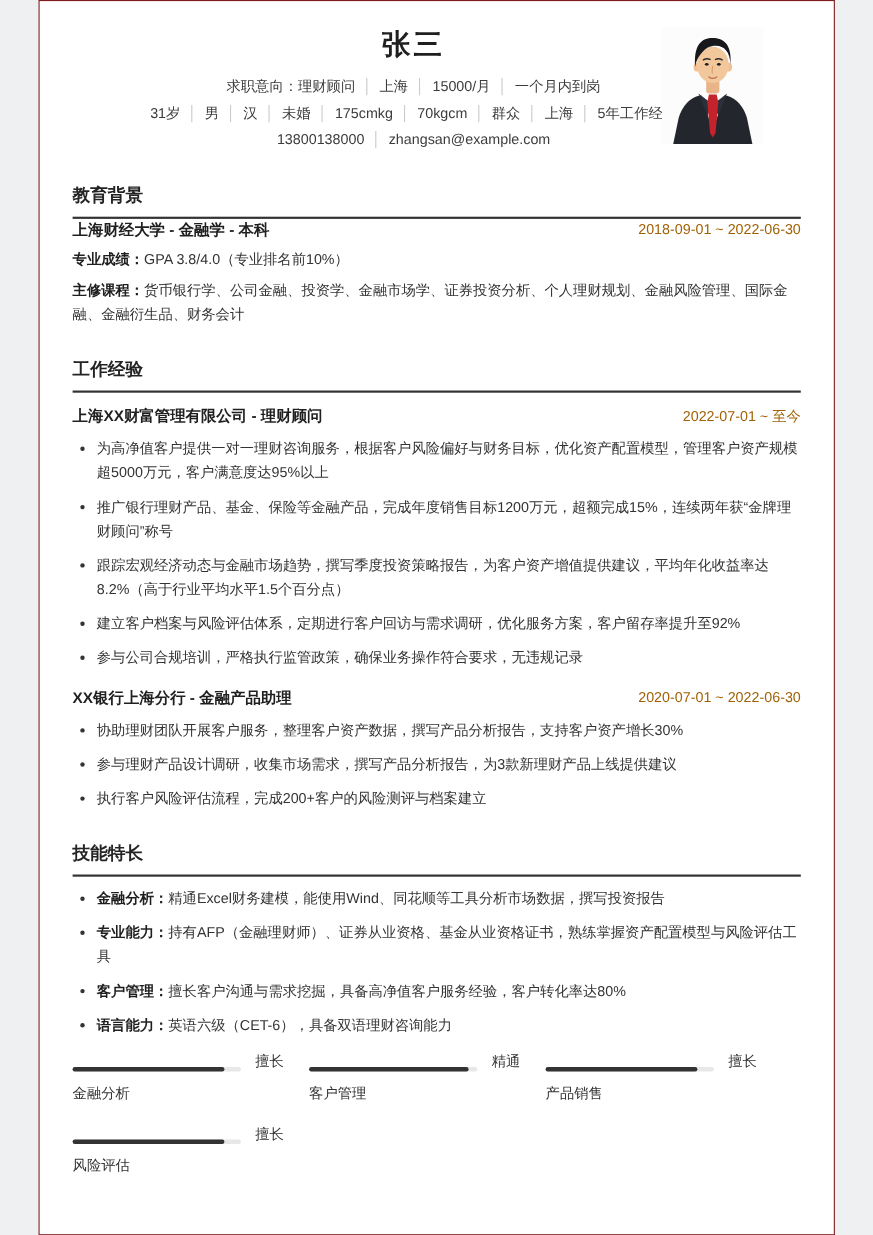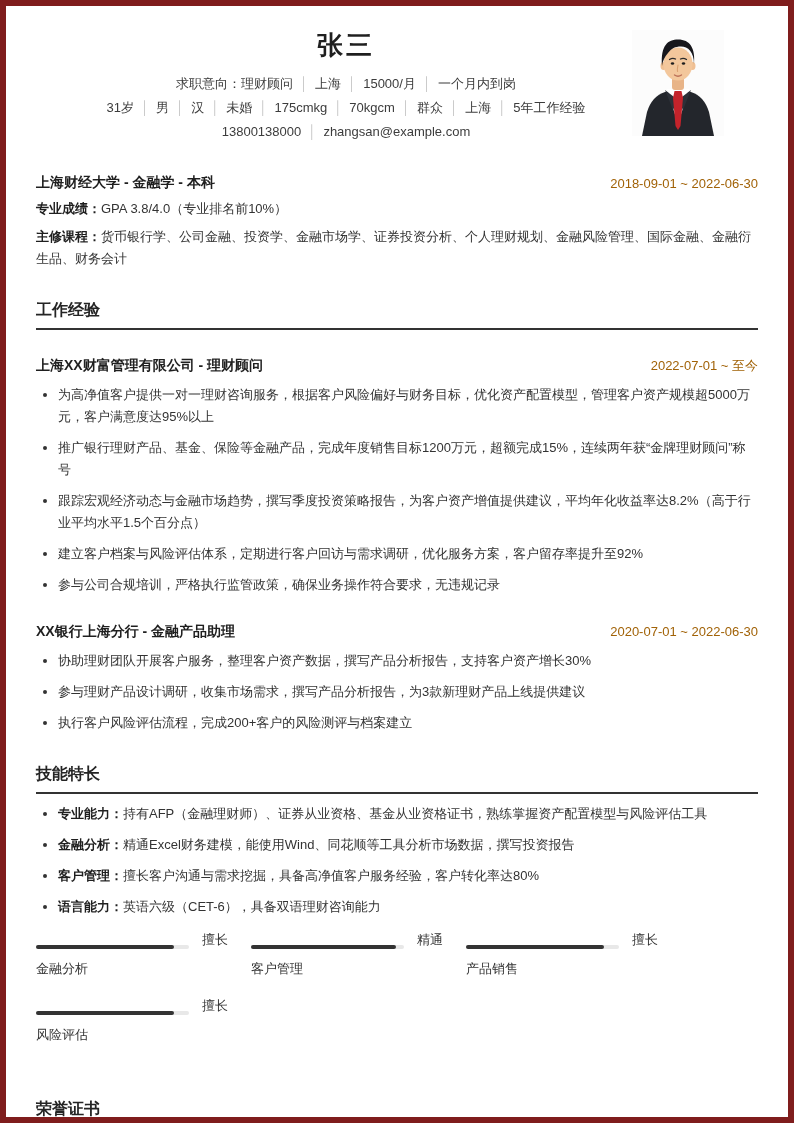--- a/index.html
+++ b/index.html
@@ -1,31 +1,31 @@
 <!DOCTYPE html>
 <html><head>
 <meta charset="utf-8">
 <style>
   html,body{margin:0;padding:0;background:#eef0f2;}
   .page{
-    width:794px;height:1123px;margin:0 auto;background:#fff;
-    border:6px solid #7f1d1d;box-sizing:border-box;overflow:hidden;
+    width:724px;height:1123px;margin:0 auto;background:#fff;
+    border:1px solid #7f1d1d;box-sizing:border-box;overflow:hidden;
     font-family:"Liberation Sans","DejaVu Sans",sans-serif;color:#333;
   }
   
   .header{position:relative;padding-top:24px;}
   .header-inner{margin-left:30px;width:620px;text-align:center;}
   .name{font-size:26px;font-weight:700;color:#1f1f1f;margin:0 0 11px;letter-spacing:3px;line-height:1.2;}
   .meta-line{font-size:13px;color:#3c3c3c;line-height:24px;white-space:nowrap;}
   .sep{color:#c8c8c8;margin:0 7px;font-weight:400;}
   .photo{position:absolute;top:24px;right:64px;width:92px;height:106px;background:#fcfcfc;}
   
   section{margin:30px 30px 0;}
   .sec-title{font-size:16px;font-weight:700;color:#242424;margin:0;padding-bottom:7px;border-bottom:2px solid #333;line-height:1.3;}
-  .entry-head{display:flex;justify-content:space-between;align-items:center;margin-top:27px;}
+  .entry-head{display:flex;justify-content:space-between;align-items:flex-start;margin-top:2px;}
   .entry-title{font-size:14px;font-weight:700;color:#1f1f1f;}
   .entry-date{font-size:13px;color:#a16207;font-weight:400;}
   .kv{margin:6px 0 0;font-size:13px;line-height:22px;color:#333;}
   .kv b{color:#1f1f1f;}
   ul.bullets{list-style:none;margin:9px 0 0;padding:0;}
   ul.bullets li{position:relative;padding-left:22px;font-size:13px;line-height:22px;margin-bottom:9px;color:#333;}
   ul.bullets li::before{content:"";position:absolute;left:7px;top:9px;width:4px;height:4px;border-radius:50%;background:#333;}
   ul.bullets li b{color:#1f1f1f;}
   .job{margin-top:13px;}
   .job + .job{margin-top:17px;}
@@ -74,20 +74,21 @@
         <path d="M48.5 29 Q51.5 27.5 54.5 29.5" stroke="#2a2a2a" stroke-width="1.3" fill="none" stroke-linecap="round"></path>
         <ellipse cx="40.5" cy="33.5" rx="1.7" ry="1.2" fill="#1d1d1d"></ellipse>
         <ellipse cx="51.5" cy="33.5" rx="1.7" ry="1.2" fill="#1d1d1d"></ellipse>
         <path d="M46 35 Q45 40 45.6 41.5" stroke="#d9a070" stroke-width="1.1" fill="none" stroke-linecap="round"></path>
         <path d="M42.5 45 Q46 47.5 49.5 45" stroke="#bb7058" stroke-width="1.3" fill="none" stroke-linecap="round"></path>
       </svg>
     </div>
   </header>
 
   <section>
+    <h2 class="sec-title">教育背景</h2>
     <div class="entry">
       <div class="entry-head">
         <span class="entry-title">上海财经大学 - 金融学 - 本科</span>
         <span class="entry-date">2018-09-01 ~ 2022-06-30</span>
       </div>
       <p class="kv"><b>专业成绩：</b><span>GPA 3.8/4.0（专业排名前10%）</span></p>
       <p class="kv"><b>主修课程：</b><span>货币银行学、公司金融、投资学、金融市场学、证券投资分析、个人理财规划、金融风险管理、国际金融、金融衍生品、财务会计</span></p>
     </div>
   </section>
 
@@ -117,22 +118,22 @@
         <li>协助理财团队开展客户服务，整理客户资产数据，撰写产品分析报告，支持客户资产增长30%</li>
         <li>参与理财产品设计调研，收集市场需求，撰写产品分析报告，为3款新理财产品上线提供建议</li>
         <li>执行客户风险评估流程，完成200+客户的风险测评与档案建立</li>
       </ul>
     </div>
   </section>
 
   <section>
     <h2 class="sec-title">技能特长</h2>
     <ul class="bullets">
+      <li><b>金融分析：</b><span>精通Excel财务建模，能使用Wind、同花顺等工具分析市场数据，撰写投资报告</span></li>
       <li><b>专业能力：</b><span>持有AFP（金融理财师）、证券从业资格、基金从业资格证书，熟练掌握资产配置模型与风险评估工具</span></li>
-      <li><b>金融分析：</b><span>精通Excel财务建模，能使用Wind、同花顺等工具分析市场数据，撰写投资报告</span></li>
       <li><b>客户管理：</b><span>擅长客户沟通与需求挖掘，具备高净值客户服务经验，客户转化率达80%</span></li>
       <li><b>语言能力：</b><span>英语六级（CET-6），具备双语理财咨询能力</span></li>
     </ul>
 
     <div class="bars">
       <div class="bar-item">
         <div class="bar-row">
           <div class="bar-track">
               <div class="bar-fill" style="width: 90%;"></div>
             </div>

